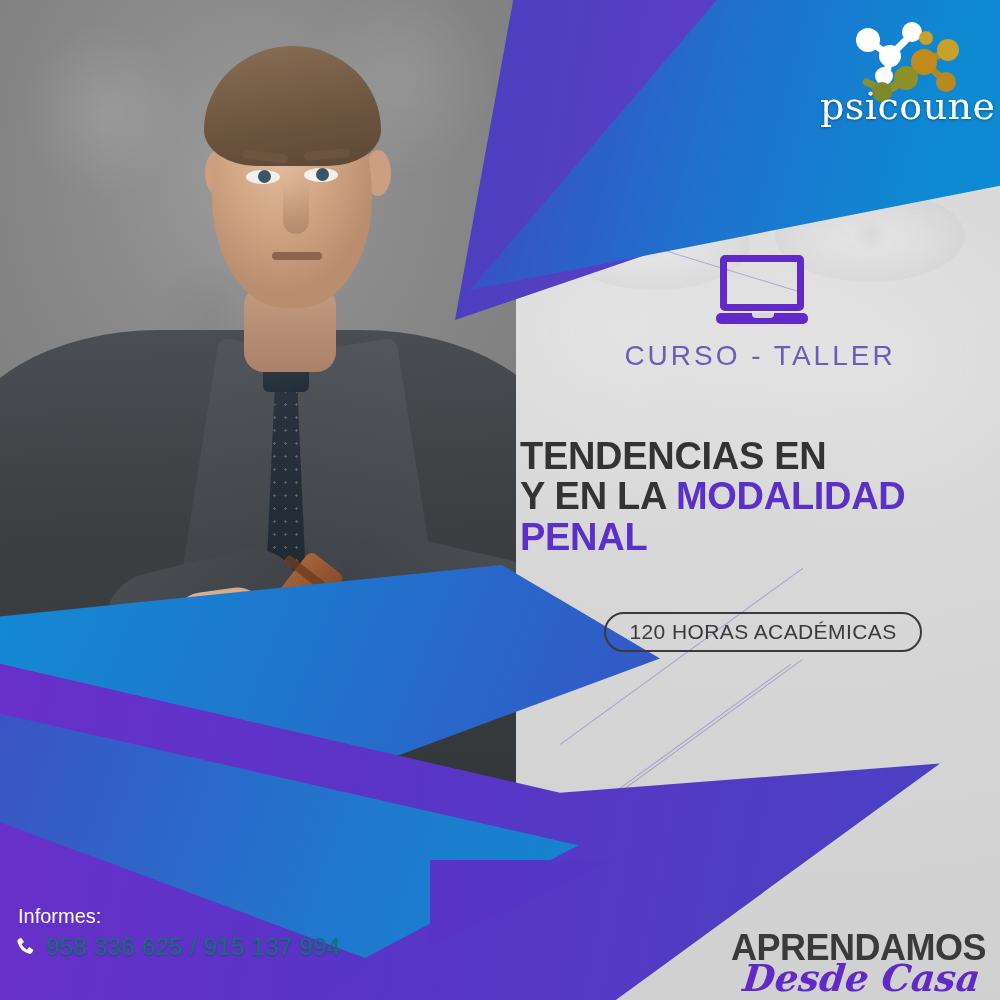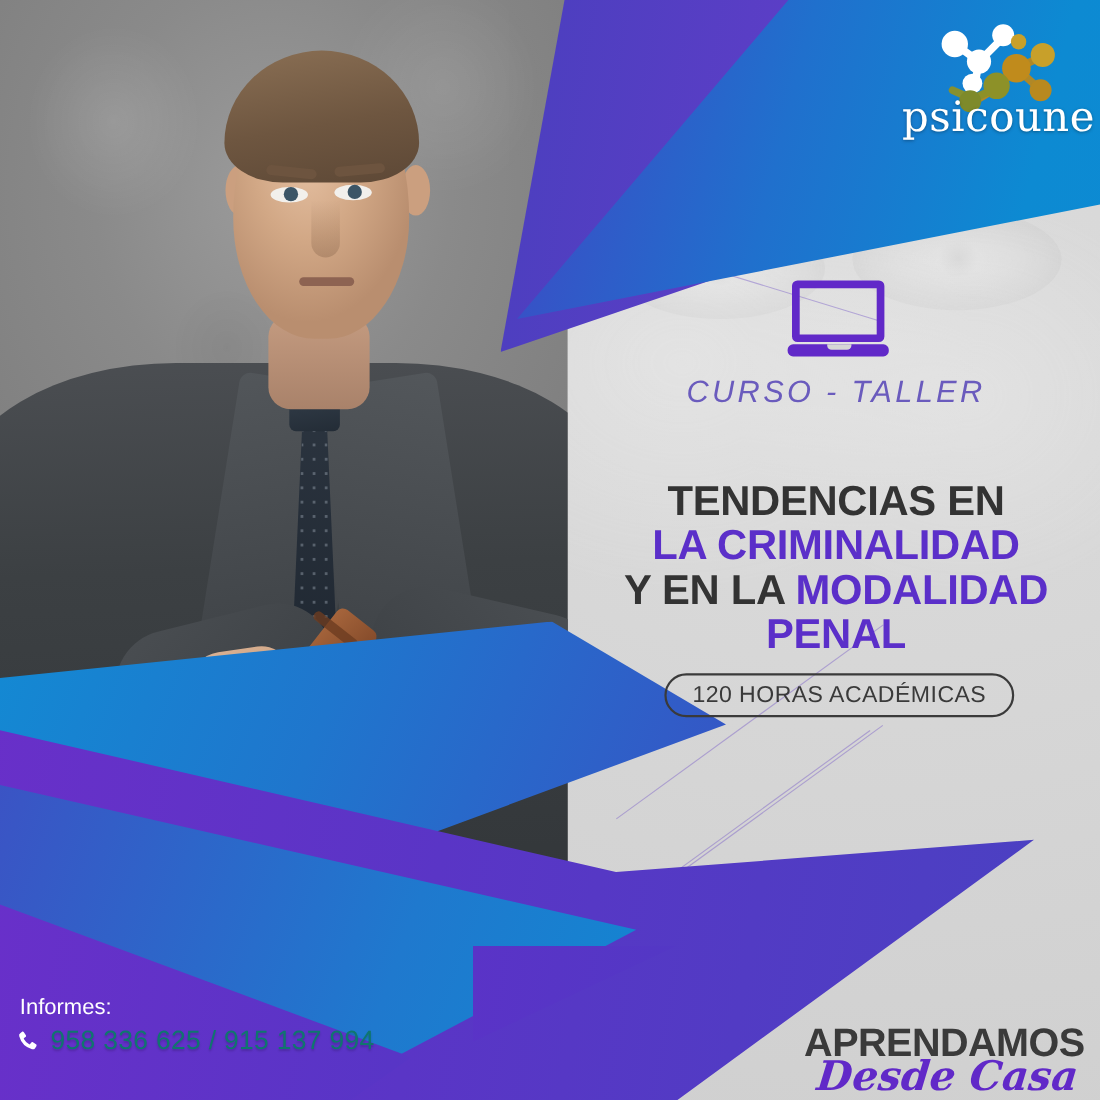--- a/index.html
+++ b/index.html
@@ -156,27 +156,27 @@
 
   .laptop{position:absolute;left:196px;top:255px;width:92px;height:72px;}
   .laptop-screen{position:absolute;left:4px;top:0;width:84px;height:56px;
      border:7px solid #6129c8;border-radius:5px;}
   .laptop-base{position:absolute;left:0;top:58px;width:92px;height:11px;
      background:#6129c8;border-radius:5px;}
   .laptop-notch{position:absolute;left:36px;top:58px;width:22px;height:5px;
      background:#d6d6d6;border-radius:0 0 4px 4px;}
 
   .kicker{position:absolute;left:0;top:340px;width:480px;text-align:center;
-     color:#6a5bbd;font-size:28px;letter-spacing:3px;font-weight:400;font-style:italic;}
+     color:#6a5bbd;font-size:28px;letter-spacing:3px;font-weight:400;}
 
   .badge{position:absolute;left:118px;top:383px;width:250px;height:38px;
      background:#5b2fc9;border-radius:19px;display:flex;align-items:center;justify-content:center;}
   .badge span{color:#fff;font-size:21px;font-weight:bold;letter-spacing:.6px;}
 
-  .title{position:absolute;left:0;top:436px;width:480px;text-align:center;
+  .title{position:absolute;left:0;top:436px;width:480px;text-align:left;
      font-size:38px;font-weight:bold;line-height:1.06;letter-spacing:-.3px;color:#333333;}
   .title .pu{color:#5b2fc9;}
 
   .hours{position:absolute;left:84px;top:612px;width:318px;height:40px;
      border:2px solid #3a3a3a;border-radius:21px;display:flex;align-items:center;justify-content:center;}
   .hours span{color:#3a3a3a;font-size:21px;letter-spacing:.4px;}
 
   
   .informes{position:absolute;left:18px;top:905px;color:#ffffff;font-size:20px;}
   .phone-row{position:absolute;left:14px;top:933px;display:flex;align-items:center;gap:10px;}
@@ -294,21 +294,20 @@
       <div class="laptop-screen"></div>
       <div class="laptop-base"></div>
       <div class="laptop-notch"></div>
     </div>
 
     <div class="kicker">CURSO - TALLER</div>
 
 
     <div class="title">
       <div>TENDENCIAS EN</div>
-      <div class="pu">LA CRIMINALIDAD</div>
       <div><span>Y EN LA</span> <span class="pu">MODALIDAD</span></div>
       <div class="pu">PENAL</div>
     </div>
 
     <div class="hours">
       <span>120 HORAS ACADÉMICAS</span>
     </div>
   </div>
 
   <div class="informes">Informes:</div>

